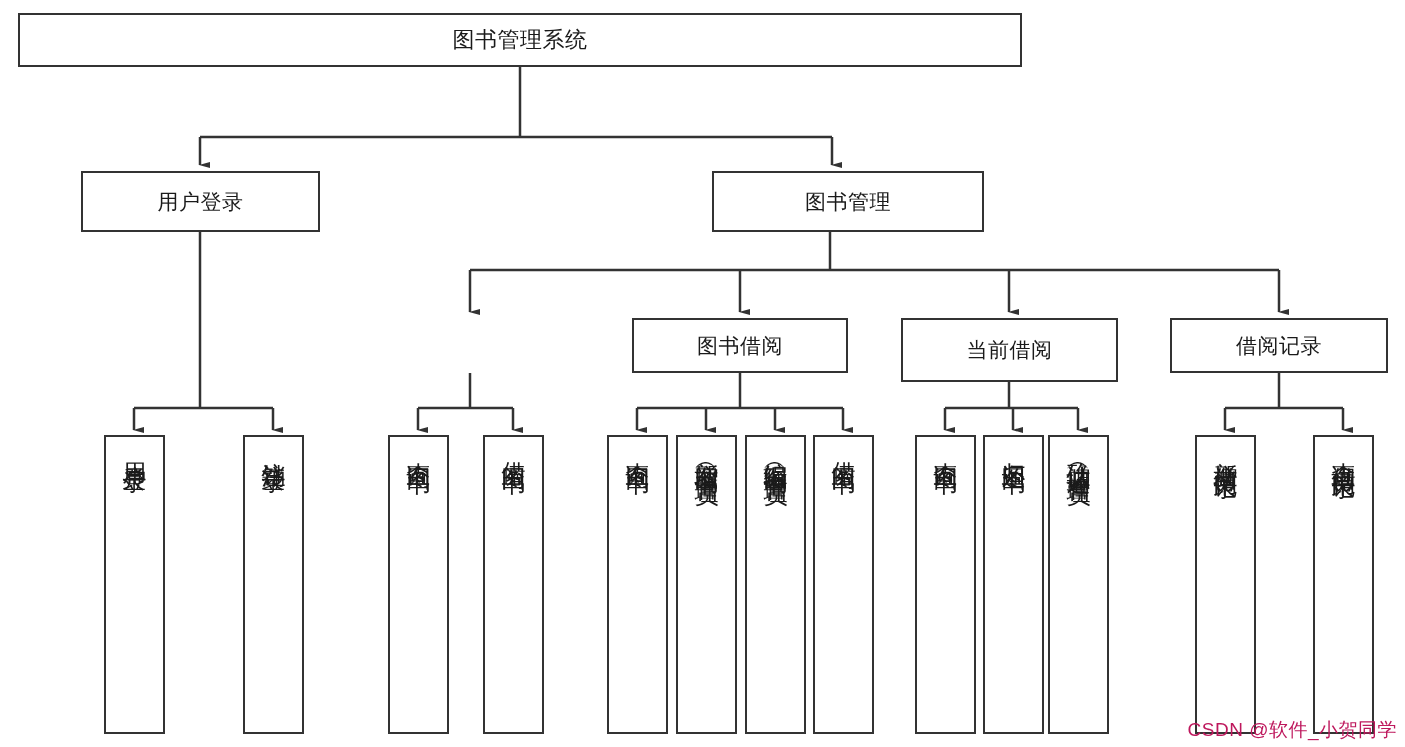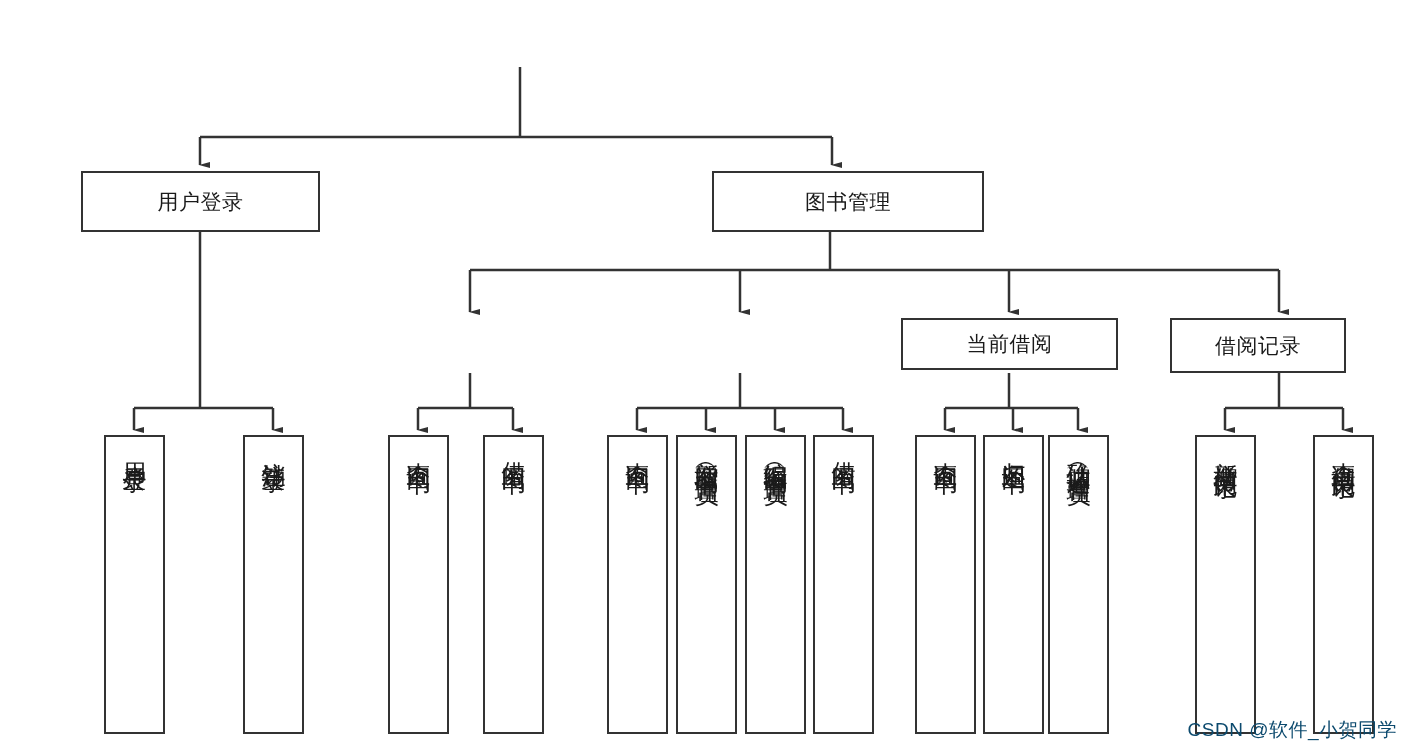--- a/index.html
+++ b/index.html
@@ -56,21 +56,21 @@
     line-height: 1.24;
     letter-spacing: 3px;
     white-space: nowrap;
     color: #1a1a1a;
   }
   .watermark {
     position: absolute;
     right: 8px;
     bottom: 4px;
     font-size: 19px;
-    color: #0c4a6e;
+    color: #be185d;
     letter-spacing: 0.5px;
     white-space: nowrap;
     z-index: 5;
   }
 </style>
 </head>
 <body>
 
 <div id="diagram-root">
 
@@ -129,32 +129,38 @@
     </g>
 
     <g>
       <path d="M1279,373 L1279,408" stroke="#333333" stroke-width="2.5" fill="none"></path>
       <path d="M1225,408 L1343,408" stroke="#333333" stroke-width="2.5" fill="none"></path>
       <path d="M1225,408 L1225,430" stroke="#333333" stroke-width="2.5" fill="none" marker-end="url(#arrow)"></path>
       <path d="M1343,408 L1343,430" stroke="#333333" stroke-width="2.5" fill="none" marker-end="url(#arrow)"></path>
     </g>
   </svg>
 
+  <div class="node root horiz" style="left:18px; top:13px; width:1004px; height:54px;">
+    <span>图书管理系统</span>
+  </div>
 
   <div class="node horiz" style="left:81px; top:171px; width:239px; height:61px;">
     <span>用户登录</span>
   </div>
   <div class="node horiz" style="left:712px; top:171px; width:272px; height:61px;">
     <span>图书管理</span>
   </div>
 
-  <div class="node horiz" style="left:901px; top:318px; width:217px; height:52px;">
+  <div class="node horiz" style="left:632px; top:318px; width:216px; height:55px;">
+    <span>图书借阅</span>
+  </div>
+  <div class="node horiz" style="left:901px; top:318px; width:217px; height:64px;">
     <span>当前借阅</span>
   </div>
-  <div class="node horiz" style="left:1170px; top:318px; width:176px; height:55px;">
+  <div class="node horiz" style="left:1170px; top:318px; width:218px; height:55px;">
     <span>借阅记录</span>
   </div>
 
   <div class="node vert" style="left:104px; top:435px; width:61px; height:299px;">
     <span class="vlabel">用户登录</span>
   </div>
   <div class="node vert" style="left:243px; top:435px; width:61px; height:299px;">
     <span class="vlabel">注销登录</span>
   </div>
   <div class="node vert" style="left:388px; top:435px; width:61px; height:299px;">

